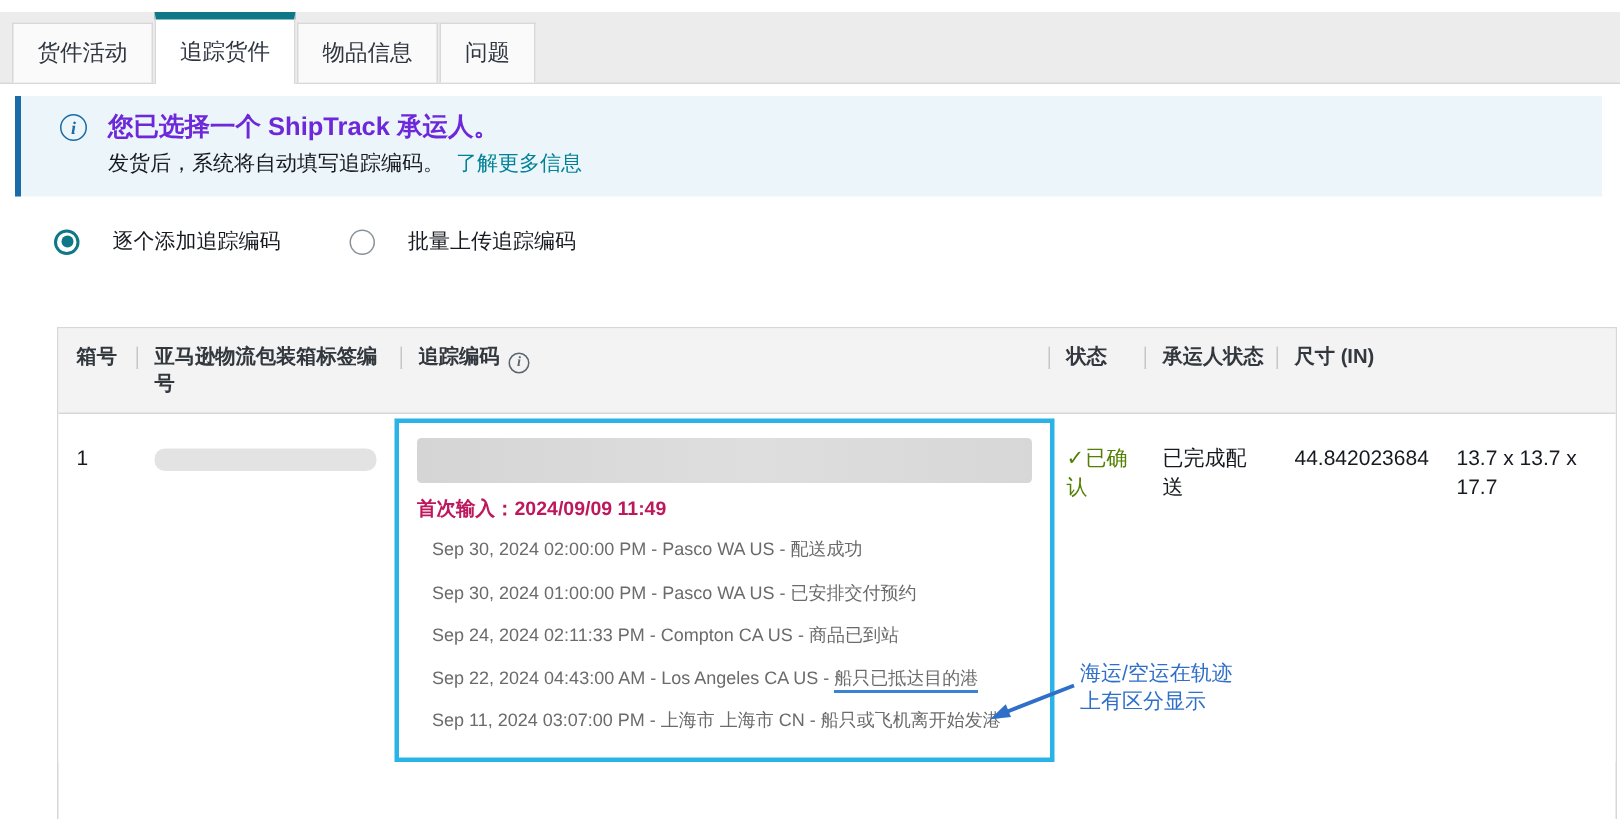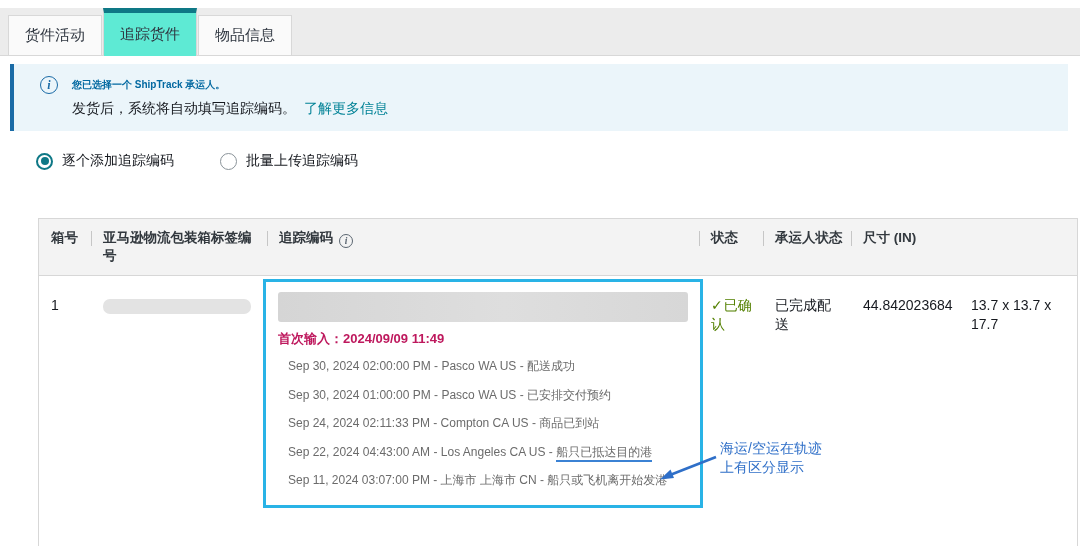--- a/index.html
+++ b/index.html
@@ -7,38 +7,38 @@
   body { font-family:"Liberation Sans","DejaVu Sans",sans-serif; }
   .page { position:relative; width:1080px; height:546px; background:#fff; overflow:hidden; }
 
   
   .tabstrip { position:absolute; top:8px; left:0; width:1080px; height:48px;
               background:#ececec; border-bottom:1px solid #d8d8d8;
               display:flex; align-items:flex-end; padding-left:8px; }
   .tab { height:40px; display:flex; align-items:center; padding:0 16px;
          background:#fafafa; border:1px solid #d8d8d8; border-bottom:none;
          font-size:15px; font-weight:500; color:#2f3640; margin-right:1px; cursor:pointer; }
-  .tab.active { height:48px; background:#5eead4; border-top:5px solid #0e7886;
+  .tab.active { height:48px; background:#ffffff; border-top:5px solid #0e7886;
                 margin-bottom:-1px; padding-bottom:1px; }
 
   
   .banner { position:absolute; top:64px; left:10px; width:1058px; min-height:64px;
             background:#ebf5fa; border-left:4px solid #1a6ba6; padding:11px 16px 12px 14px;
             display:flex; }
   .banner-icon { width:18px; height:18px; border:1.6px solid #1a6ba6; border-radius:50%;
                  color:#1a6ba6; font-size:12px; font-weight:700; font-style:italic;
                  display:flex; align-items:center; justify-content:center;
                  margin:1px 14px 0 12px; flex:0 0 auto; font-family:"Liberation Serif",serif; }
-  .banner-title { font-size:10px; font-weight:700; color:#0369a1; line-height:20px; }
+  .banner-title { font-size:17px; font-weight:700; color:#6d28d9; line-height:20px; }
   .banner-line2 { font-size:14px; color:#16191f; line-height:22px; margin-top:2px; }
   .banner-link { color:#008296; margin-left:8px; cursor:pointer; text-decoration:none; }
 
   
   .radio-row { position:absolute; top:152px; left:36px; display:flex; gap:46px; align-items:center; }
-  .radio-opt { display:flex; align-items:center; gap:9px; font-size:14px; color:#16191f; cursor:pointer; }
+  .radio-opt { display:flex; align-items:center; gap:22px; font-size:14px; color:#16191f; cursor:pointer; }
   .radio-circle { width:17px; height:17px; border-radius:50%; border:1.5px solid #8a9399;
                   background:#fff; position:relative; flex:0 0 auto; }
   .radio-circle.checked { border:2px solid #0e7886; }
   .radio-circle.checked::after { content:""; position:absolute; left:2.5px; top:2.5px;
                   width:8px; height:8px; border-radius:50%; background:#0e7886; }
 
   
   .table { position:absolute; top:218px; left:38px; width:1040px; height:328px;
            border:1px solid #d7d7d7; border-bottom:none; }
   .thead, .trow { display:grid; grid-template-columns:52px 176px 432px 64px 88px 108px 1fr; }
@@ -80,20 +80,21 @@
 </style>
 </head>
 <body>
 
 <div class="page">
 
   <div class="tabstrip">
     <div class="tab">货件活动</div>
     <div class="tab active">追踪货件</div>
     <div class="tab">物品信息</div>
+    <div class="tab">问题</div>
   </div>
 
   <div class="banner">
     <div class="banner-icon">i</div>
     <div>
       <div class="banner-title">您已选择一个 ShipTrack 承运人。</div>
       <div class="banner-line2">
         <span>发货后，系统将自动填写追踪编码。</span><a class="banner-link">了解更多信息</a>
       </div>
     </div>

